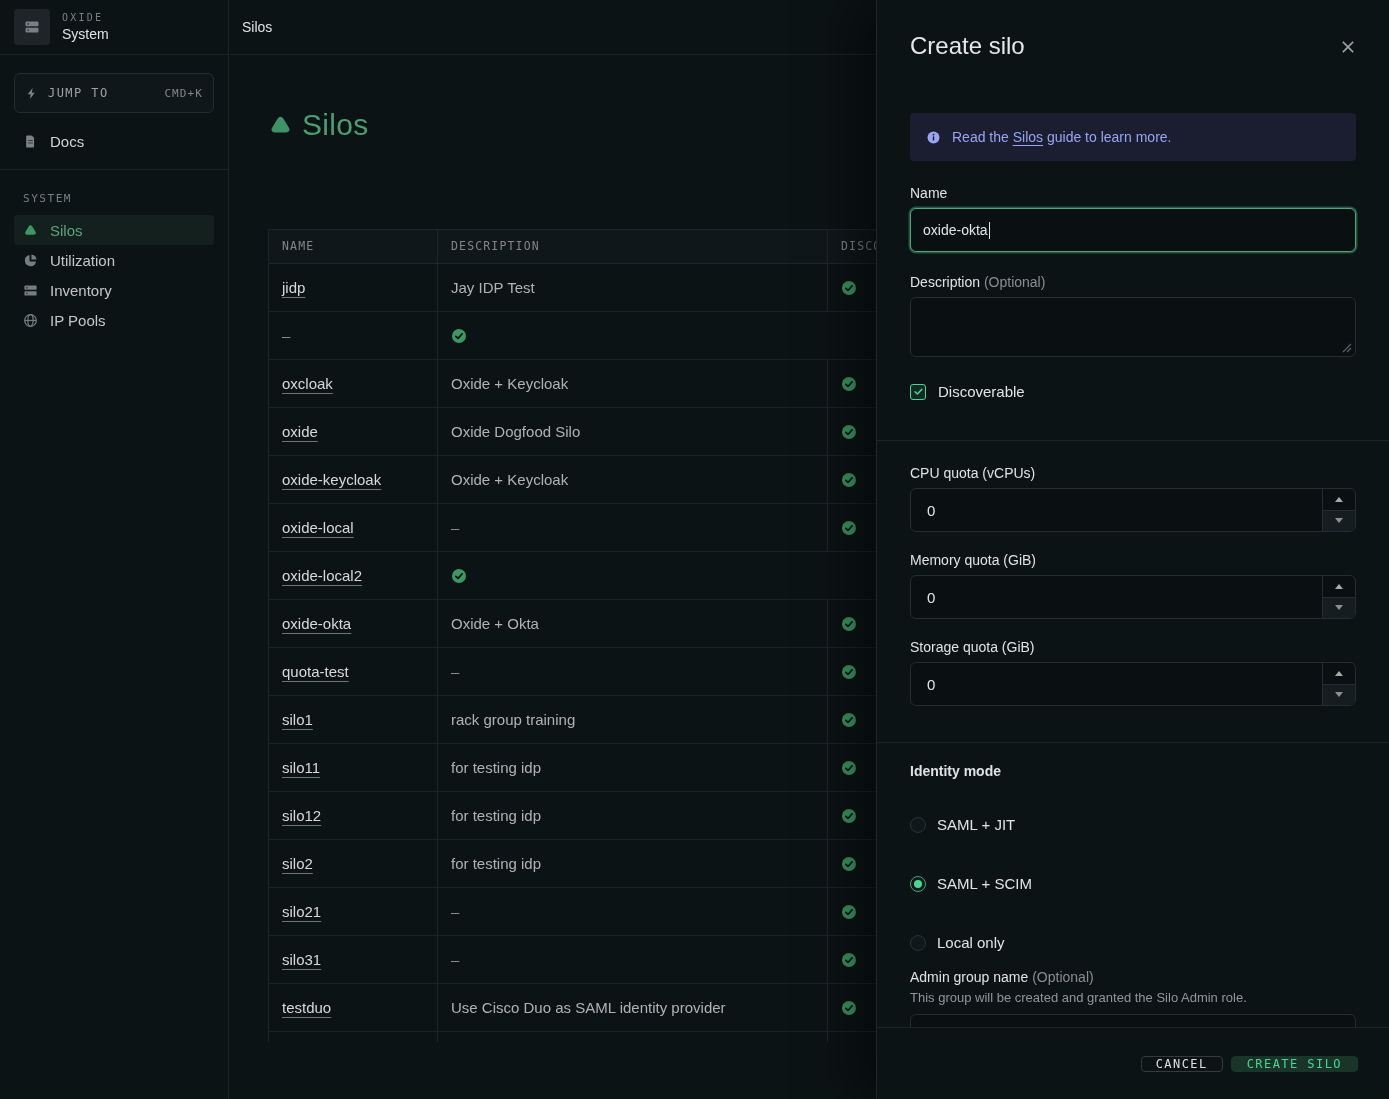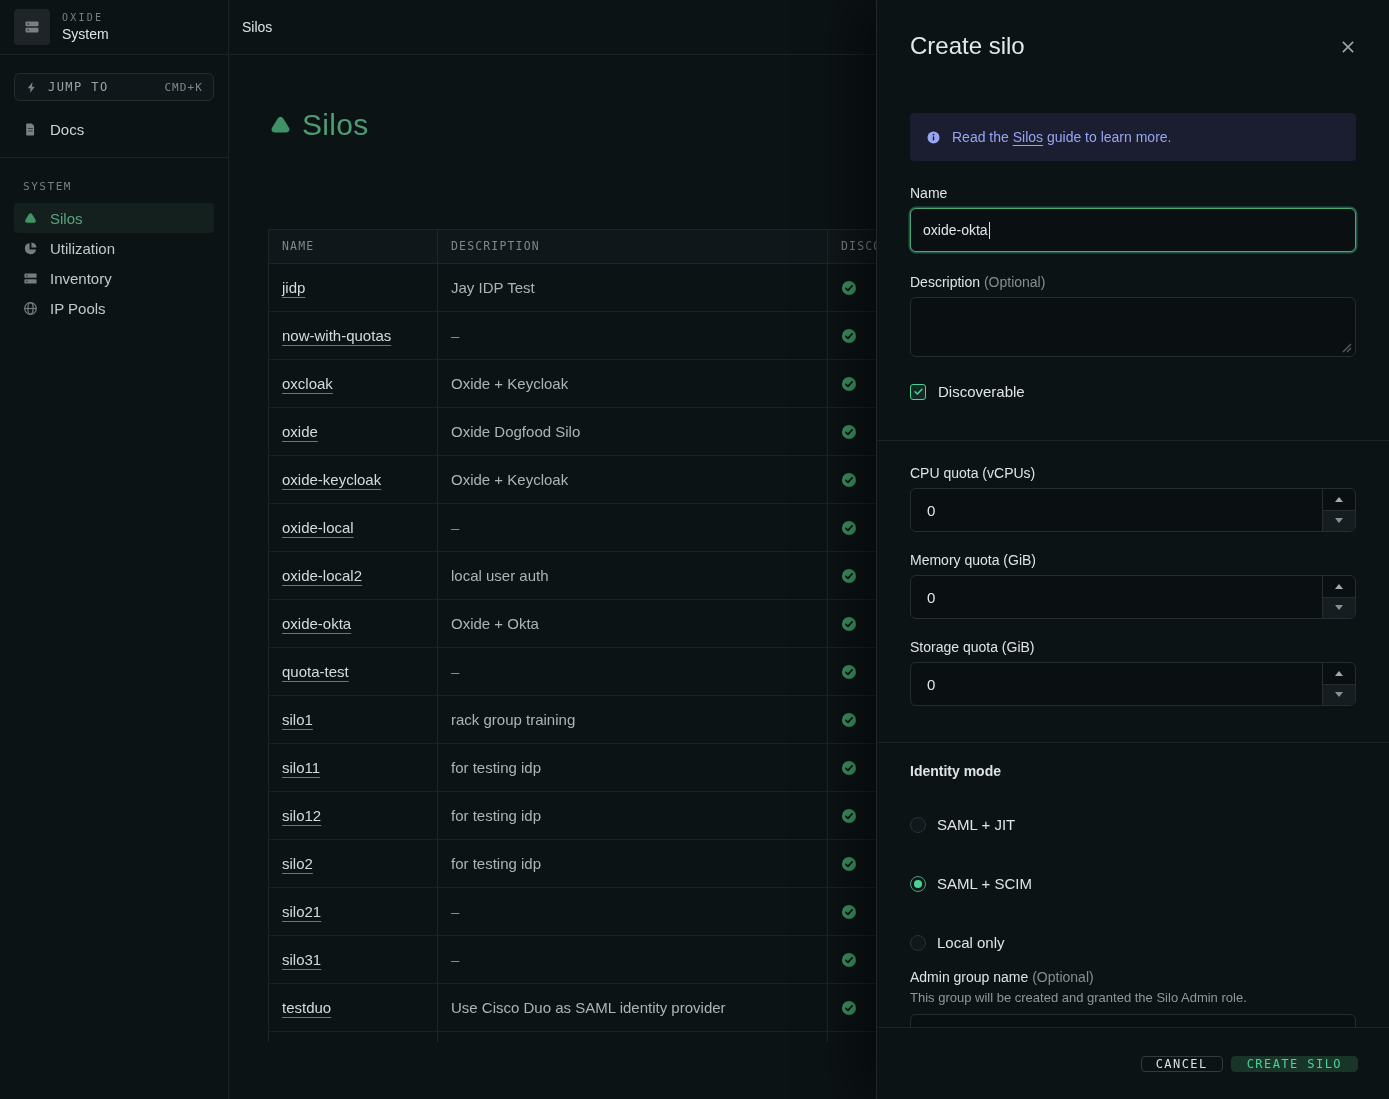--- a/index.html
+++ b/index.html
@@ -14,21 +14,21 @@
   .icon { display:inline-flex; font-size:16px; line-height:0; flex:none; }
   .icon svg { display:block; }
 
   
   .sidebar { position:absolute; left:0; top:0; bottom:0; width:229px; border-right:1px solid #1D2427; background:#0C1315; }
   .sidebar-header { height:55px; border-bottom:1px solid #1D2427; display:flex; align-items:center; gap:12px; padding:0 14px; }
   .logo-box { width:36px; height:36px; border-radius:4px; background:#1E2427; display:flex; align-items:center; justify-content:center; color:#788085; font-size:18px; }
   .logo-kicker { font-size:10px; letter-spacing:.22em; color:#788085; margin-bottom:3px; }
   .logo-title { font-size:14px; color:#DFE3E5; }
   .sidebar-mid { padding:18px 14px 14px; border-bottom:1px solid #1D2427; }
-  .jump-to { height:28px; border:1px solid #252C30; border-radius:6px; background:#10171A; display:flex; align-items:center; gap:10px; padding:0 10px; cursor:pointer; }
+  .jump-to { height:40px; border:1px solid #252C30; border-radius:6px; background:#10171A; display:flex; align-items:center; gap:10px; padding:0 10px; cursor:pointer; }
   .jump-to .icon { font-size:13px; color:#7C8387; }
   .jump-label { font-size:12px; letter-spacing:.12em; color:#9BA1A5; }
   .jump-shortcut { margin-left:auto; font-size:11px; letter-spacing:.1em; color:#818789; }
   .docs-item { margin-top:14px; height:28px; display:flex; align-items:center; gap:12px; padding:0 9px; border-radius:4px; cursor:pointer; }
   .docs-item .icon { font-size:15px; color:#7C8387; }
   .docs-item .label { font-size:15px; color:#CFD3D5; }
   .sidebar-nav { padding:14px; }
   .nav-section-label { font-size:11px; letter-spacing:.14em; color:#768085; margin:8px 0 10px 9px; }
   .nav-item { height:30px; border-radius:4px; display:flex; align-items:center; gap:12px; padding:0 9px; font-size:15px; color:#C4C8CB; cursor:pointer; }
   .nav-item .icon { color:#767D82; font-size:15px; }
@@ -231,23 +231,20 @@
               <span class="icon">
                 <svg width="1em" height="1em" viewBox="0 0 16 16">
                   <circle cx="8" cy="8" r="7" fill="#3E9663"></circle>
                   <path d="M4.8 8.3 7 10.4l4.2-4.6" stroke="#0C1315" stroke-width="1.7" fill="none" stroke-linecap="round" stroke-linejoin="round"></path>
                 </svg>
               </span>
             </div>
           </div>
           <div class="t-row">
             <div class="cell">
-              <a class="silo-link">now-with-quotas</a>
-            </div>
-            <div class="cell">
               <span class="desc-text dash">–</span>
             </div>
             <div class="cell">
               <span class="icon">
                 <svg width="1em" height="1em" viewBox="0 0 16 16">
                   <circle cx="8" cy="8" r="7" fill="#3E9663"></circle>
                   <path d="M4.8 8.3 7 10.4l4.2-4.6" stroke="#0C1315" stroke-width="1.7" fill="none" stroke-linecap="round" stroke-linejoin="round"></path>
                 </svg>
               </span>
             </div>
@@ -312,23 +309,20 @@
                 <svg width="1em" height="1em" viewBox="0 0 16 16">
                   <circle cx="8" cy="8" r="7" fill="#3E9663"></circle>
                   <path d="M4.8 8.3 7 10.4l4.2-4.6" stroke="#0C1315" stroke-width="1.7" fill="none" stroke-linecap="round" stroke-linejoin="round"></path>
                 </svg>
               </span>
             </div>
           </div>
           <div class="t-row">
             <div class="cell">
               <a class="silo-link">oxide-local2</a>
-            </div>
-            <div class="cell">
-              <span class="desc-text">local user auth</span>
             </div>
             <div class="cell">
               <span class="icon">
                 <svg width="1em" height="1em" viewBox="0 0 16 16">
                   <circle cx="8" cy="8" r="7" fill="#3E9663"></circle>
                   <path d="M4.8 8.3 7 10.4l4.2-4.6" stroke="#0C1315" stroke-width="1.7" fill="none" stroke-linecap="round" stroke-linejoin="round"></path>
                 </svg>
               </span>
             </div>
           </div>

